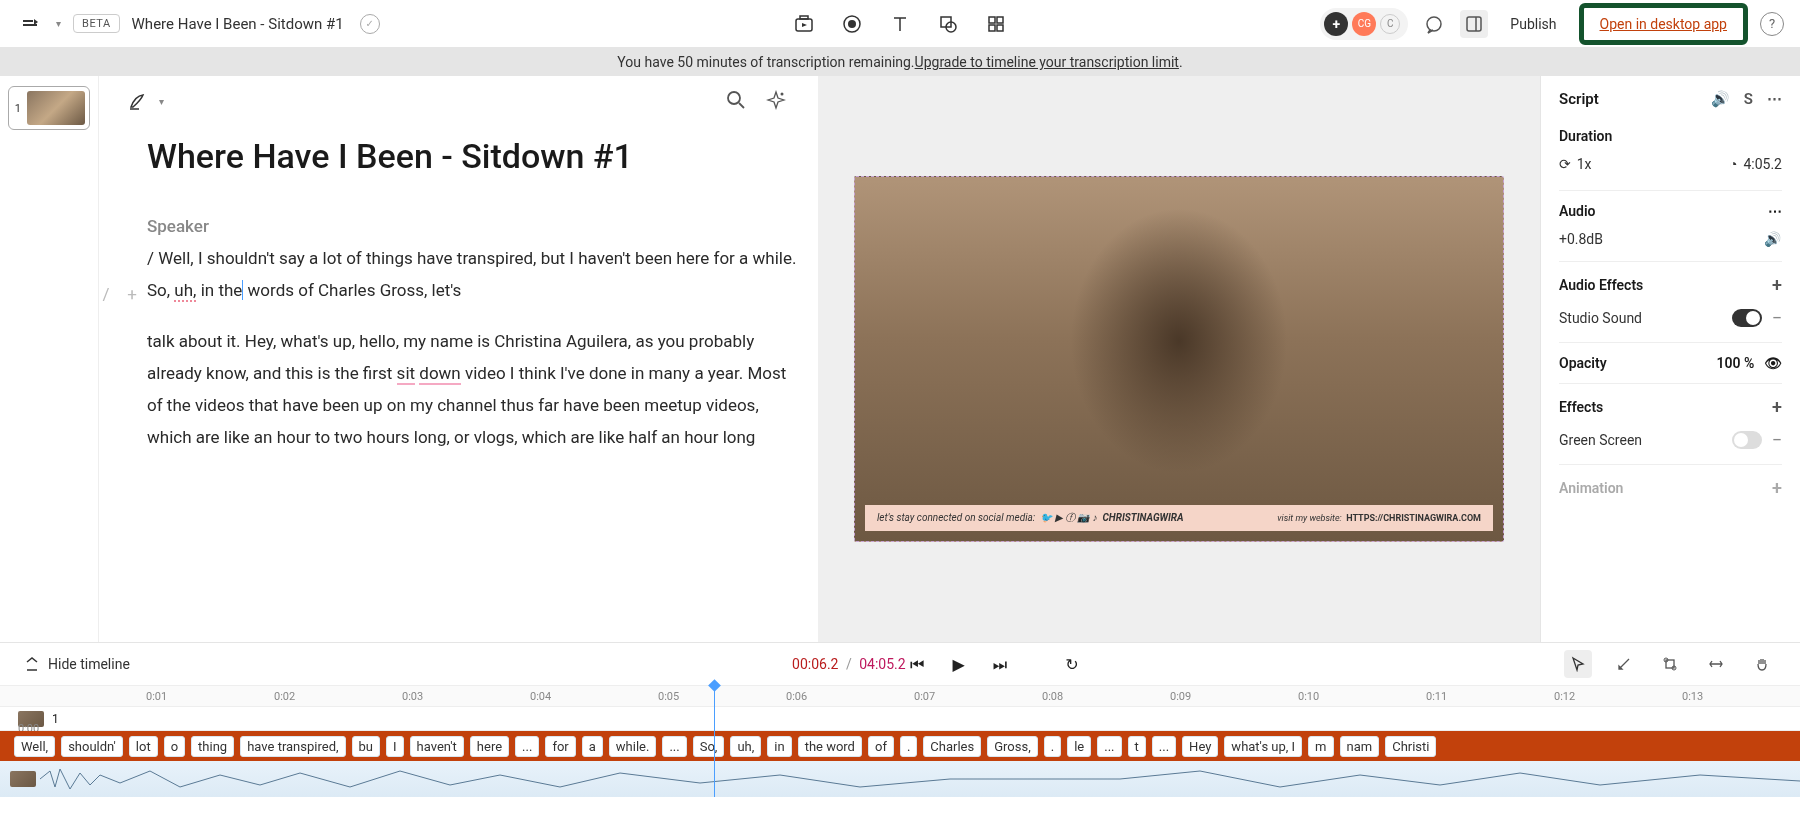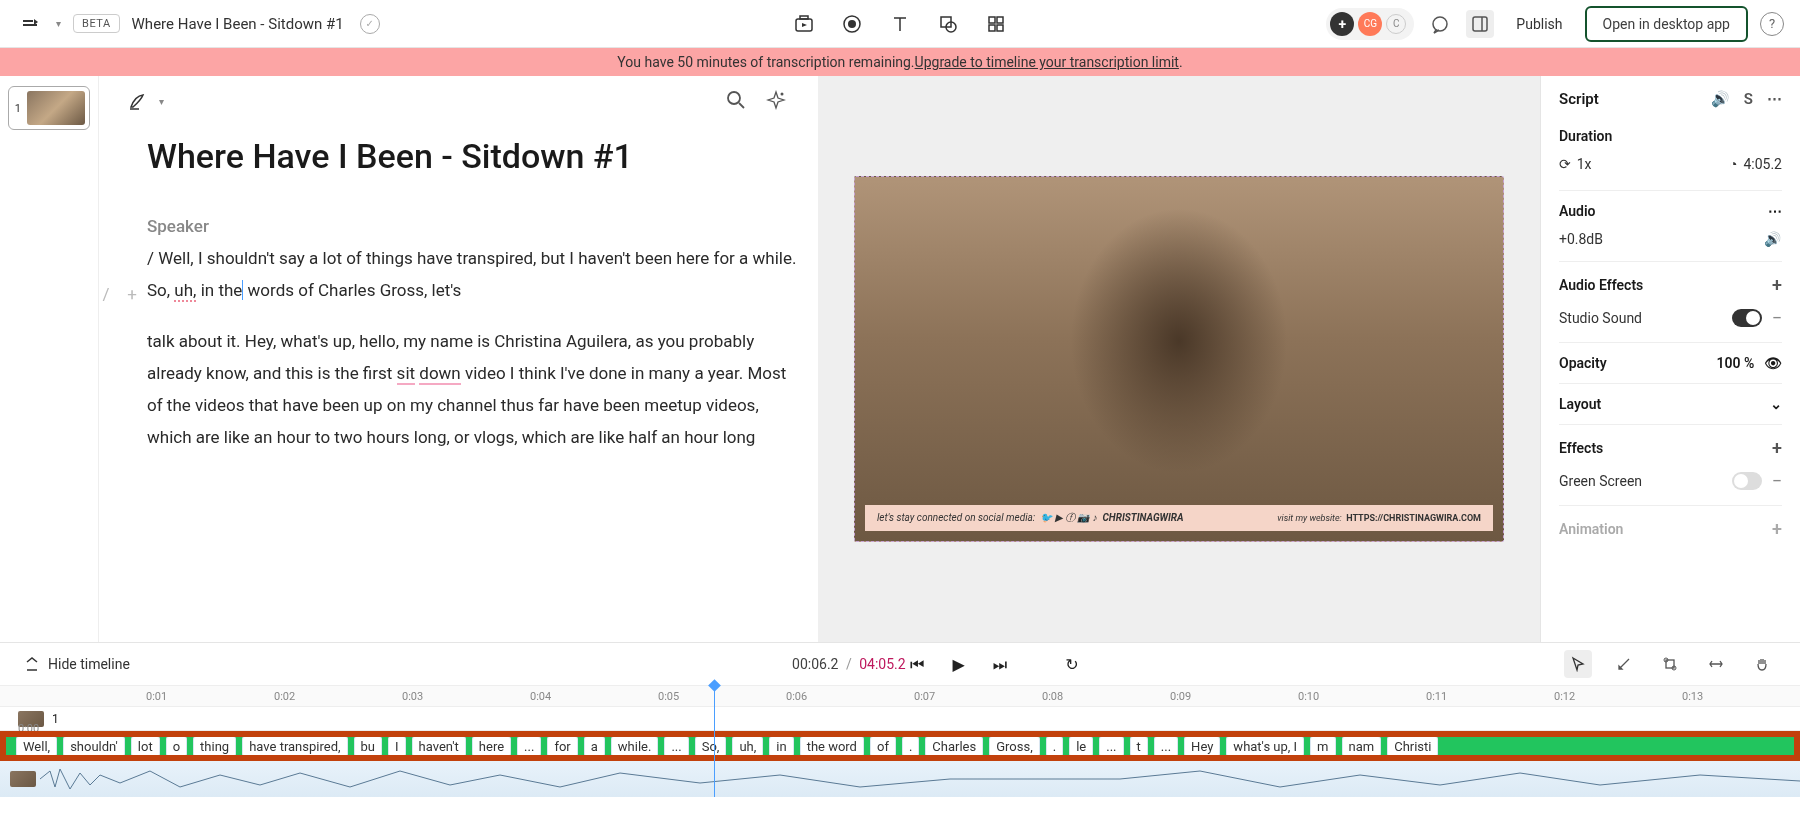--- a/index.html
+++ b/index.html
@@ -15,25 +15,25 @@
 .top-center { display:flex; gap:24px; position:absolute; left:50%; transform:translateX(-50%); }
 .top-icon { width:24px; height:24px; display:flex; align-items:center; justify-content:center; color:#333; }
 .top-right { margin-left:auto; display:flex; align-items:center; gap:12px; }
 .avatars { display:flex; align-items:center; background:#f3f3f3; border-radius:20px; padding:4px 8px 4px 4px; gap:4px;}
 .av1 { width:24px;height:24px;border-radius:50%; background:#333; color:#fff;display:flex;align-items:center;justify-content:center;font-size:14px;font-weight:bold;}
 .av2 { width:24px;height:24px;border-radius:50%; background:#ff7a59; color:#fff;display:flex;align-items:center;justify-content:center;font-size:10px;}
 .av3 { width:20px;height:20px;border-radius:50%; border:1px solid #ccc; display:flex;align-items:center;justify-content:center;font-size:10px; color:#888;}
 .rt-icon-box { width:28px;height:28px;border-radius:4px;display:flex;align-items:center;justify-content:center;}
 .rt-icon-box.sel { background:#eee;}
 .publish-btn { font-size:14px; padding:6px 10px; color:#333; }
-.desktop-btn { border:2px solid #14532d; border-radius:6px; padding:8px 16px; font-size:14px; color:#404040; }
+.desktop-btn { border:5px solid #14532d; border-radius:6px; padding:8px 16px; font-size:14px; color:#c2410c;text-decoration:underline; }
 .help-circle { width:24px;height:24px;border:1.5px solid #888;border-radius:50%;display:flex;align-items:center;justify-content:center;font-size:13px;color:#666;}
 
 
-.banner { height:28px; background:#fca5a5; display:flex; align-items:center; justify-content:center; font-size:14px; color:#333;}
+.banner { height:28px; background:#e5e5e5; display:flex; align-items:center; justify-content:center; font-size:14px; color:#333;}
 .banner a { text-decoration:underline; color:#333; }
 
 
 .main { display:flex; height:calc(818px - 48px - 28px - 176px); }
 .scenes-col { width:98px; padding:10px 8px; display:flex; flex-direction:column; align-items:center; }
 .scene-thumb { position:relative; width:82px; border:1px solid #aaa; border-radius:6px; padding:4px; display:flex; align-items:center; gap:4px;}
 .scene-num { font-size:11px; color:#333; width:10px; text-align:center;}
 .scene-img { width:60px; height:34px; border-radius:3px; background:linear-gradient(135deg,#8a7560 0%,#c4a886 50%,#6b5844 100%); }
 
 .editor-col { flex:0 0 720px; border-left:1px solid #eee; padding:14px 20px 10px 28px; position:relative; overflow:hidden; }
@@ -71,34 +71,34 @@
 .minus { color:#888; font-size:18px; margin-left:10px;}
 .plus-ic { font-size:18px; color:#555;}
 .sect-divider { display:flex; justify-content:space-between; align-items:center; font-size:14px; font-weight:600; padding:12px 0; border-top:1px solid #eee;}
 .gray-txt { color:#aaa;}
 
 
 .bottom { height:176px; border-top:1px solid #e5e5e5; background:#fff;}
 .tl-ctrl { height:42px; display:flex; align-items:center; padding:0 24px; gap:24px;}
 .hide-tl { display:flex; align-items:center; gap:8px; font-size:14px; color:#333;}
 .tl-time { position:absolute; left:50%; transform:translateX(-95%); font-size:14px;}
-.tl-time .cur { color:#404040;}
+.tl-time .cur { color:#b91c1c;}
 .tl-time .sep { color:#999; margin:0 4px;}
 .tl-time .tot { color:#be185d;}
 .play-grp { position:absolute; left:50%; transform:translateX(10px); display:flex; gap:28px; align-items:center;}
 .play-btn { font-size:16px; color:#222;}
 .tl-tools-right { margin-left:auto; display:flex; gap:18px; align-items:center;}
 .tool-box { width:28px;height:28px;display:flex;align-items:center;justify-content:center;border-radius:4px;}
 .tool-box.sel { background:#eee;}
 
 .ruler { height:22px; background:#fafafa; border-top:1px solid #eee; border-bottom:1px solid #eee; position:relative; font-size:11px; color:#888;}
 .ruler span { position:absolute; top:4px;}
 .scene-track { height:24px; border-bottom:1px solid #eee; display:flex; align-items:center; padding-left:18px; gap:8px; font-size:12px;}
 .scene-track .sc-thumb { width:26px;height:16px;background:linear-gradient(135deg,#8a7560,#6b5844); border-radius:2px;}
-.word-track { height:30px; background:#22c55e; border:6px solid #c2410c; display:flex; align-items:center; gap:6px; padding:0 10px; font-size:13px; color:#333; overflow:hidden; white-space:nowrap; position:relative;}
+.word-track { height:30px; background:#c2410c; border:4px solid #c2410c; display:flex; align-items:center; gap:6px; padding:0 10px; font-size:13px; color:#333; overflow:hidden; white-space:nowrap; position:relative;}
 .word-track span { background:#fff; padding:2px 6px; border-radius:3px; border:1px solid #d9e6f0;}
 .wave-track { height:36px; background:linear-gradient(180deg,#e8f2fa,#dceaf5); position:relative;}
 .wave-track .wv-thumb { position:absolute; left:10px; top:10px; width:26px;height:16px;background:linear-gradient(135deg,#8a7560,#6b5844); border-radius:2px;}
 .playhead { position:absolute; left:714px; top:0; bottom:0; width:1px; background:#4a9eff; pointer-events:none;}
 .playhead::before { content:""; position:absolute; top:-4px; left:-4px; width:9px;height:9px; background:#4a9eff; transform:rotate(45deg);}
 .timeline-body { position:relative; }
 
 svg { display:block; }
 </style>
 </head>
@@ -285,24 +285,20 @@
       </div>
 
     <div class="sect-divider" style="border-top:1px solid #eee;">
         <span>Opacity</span>
         <span style="display:flex;gap:10px;align-items:center;">
           <span>100 %</span>
           <span>👁</span>
         </span>
       </div>
 
-    <div class="sect-divider">
-        <span>Layout</span>
-        <span>⌄</span>
-      </div>
 
     <div class="sect-divider">
         <span>Effects</span>
         <span class="plus-ic">+</span>
       </div>
     <div class="row-line">
         <span>Green Screen</span>
         <span style="display:flex;align-items:center;">
           <span class="toggle off"></span>
           <span class="minus">−</span>

